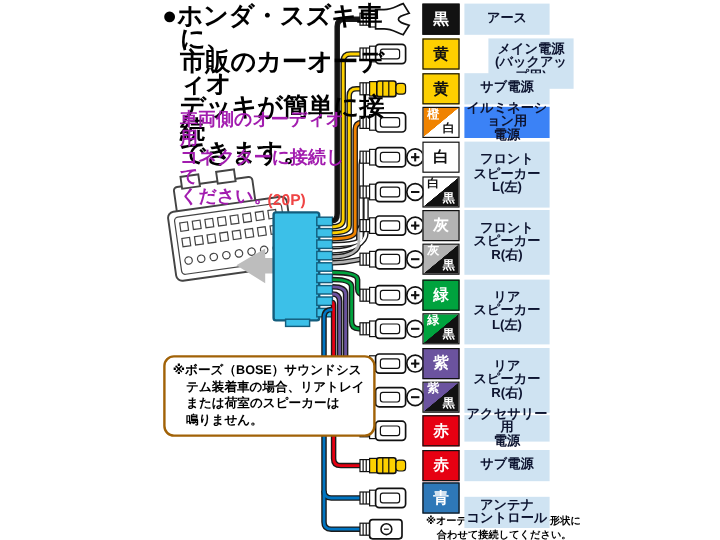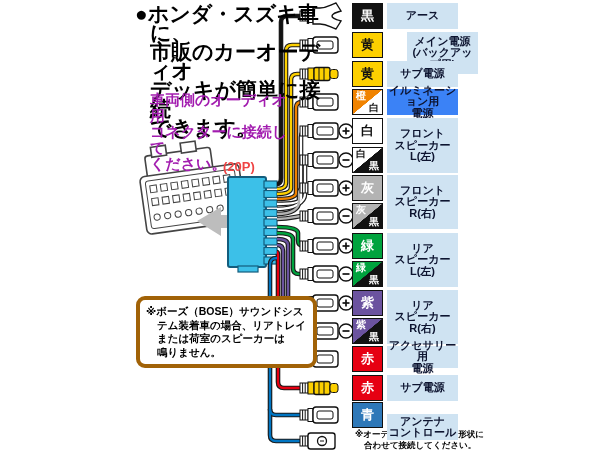--- a/index.html
+++ b/index.html
@@ -3,21 +3,21 @@
 <meta charset="utf-8">
 <style>
   html,body{margin:0;padding:0;background:#fff;}
   .canvas{position:relative;width:600px;height:450px;background:#ffffff;overflow:hidden;
           font-family:"Liberation Sans","DejaVu Sans",sans-serif;outline:1px solid #d5d5d5;}
   .heading{position:absolute;left:135px;top:4px;width:190px;font-size:21px;font-weight:bold;
            line-height:19px;color:#000;white-space:pre-line;text-indent:-15px;padding-left:15px;}
   .subnote{position:absolute;left:150px;top:92px;width:150px;font-size:15px;font-weight:bold;
            line-height:16px;color:#a21caf;white-space:pre-line;}
   .p20{position:absolute;left:223px;top:159px;font-size:13px;font-weight:bold;color:#ef4444;text-align:right;}
-  .bose{position:absolute;left:136px;top:296px;width:152px;border:4px solid #a16207;border-radius:9px;
+  .bose{position:absolute;left:136px;top:296px;width:152px;border:2px solid #a16207;border-radius:9px;
         padding:5px 4px 5px 6px;font-size:10.5px;font-weight:bold;line-height:13.5px;background:#fff;
         white-space:pre-line;text-indent:-11px;padding-left:17px;color:#000;}
   .termnote{position:absolute;left:355px;top:429px;width:130px;font-size:8.5px;font-weight:bold;
             line-height:10.5px;white-space:pre-line;text-indent:-9px;padding-left:9px;color:#000;}
   .chip{position:absolute;left:352px;width:31px;height:26px;box-sizing:border-box;border:1.4px solid #111;
         display:flex;align-items:center;justify-content:center;font-size:13px;font-weight:bold;}
   .chip .tl{position:absolute;left:3px;top:0px;font-size:10px;font-weight:bold;line-height:12px;}
   .chip .br{position:absolute;right:3px;bottom:0px;font-size:10px;font-weight:bold;line-height:12px;}
   .fnbox{position:absolute;left:387px;width:71px;background:#cfe3f2;display:flex;align-items:center;
          justify-content:center;text-align:center;font-size:11px;font-weight:bold;line-height:11.5px;

